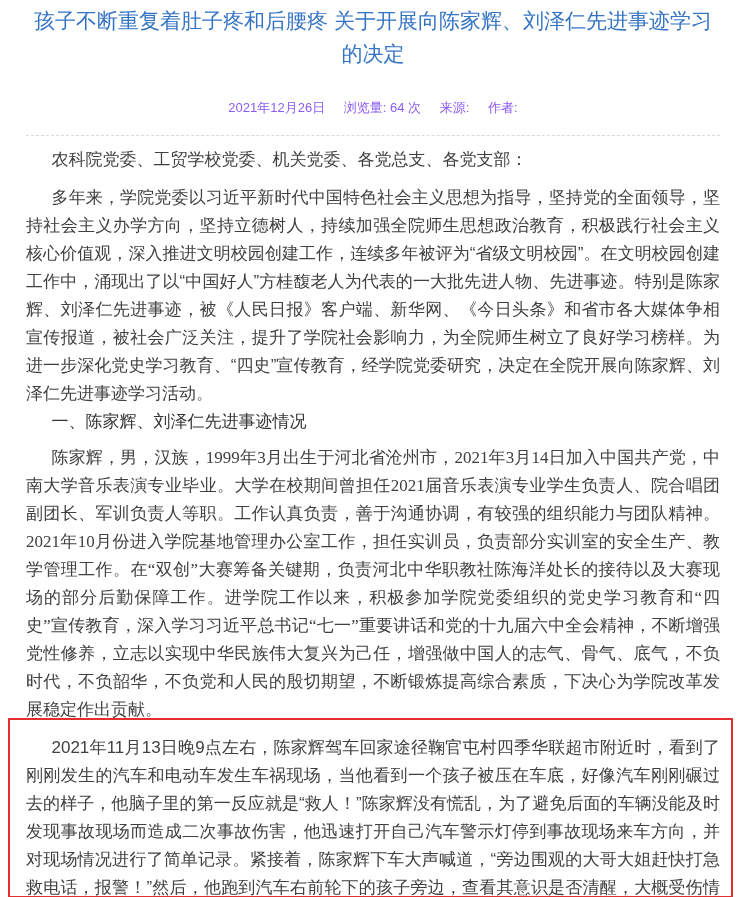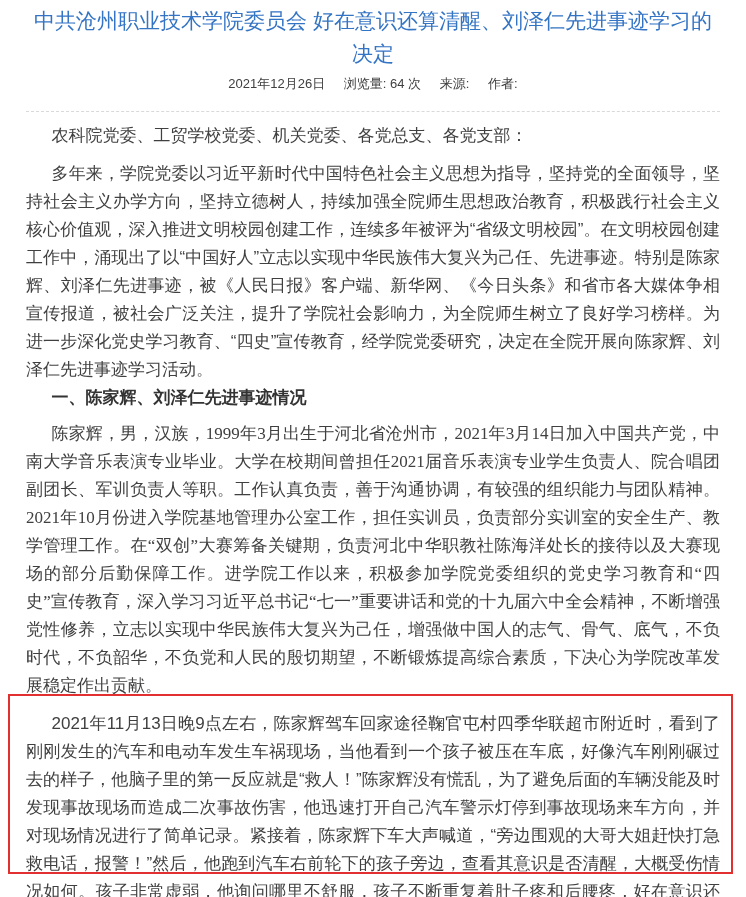--- a/index.html
+++ b/index.html
@@ -22,25 +22,25 @@
   .article-title {
     margin: 0;
     padding: 0 8px;
     font-size: 21px;
     line-height: 33px;
     font-weight: 400;
     color: #3474c4;
     text-align: center;
   }
   .meta-bar {
-    margin-top: 5px;
+    margin-top: 29px;
     text-align: center;
     font-size: 13px;
     line-height: 18px;
-    color: #404040;
+    color: #8b5cf6;
   }
   .meta-bar span { white-space: nowrap; }
   .meta-bar span + span { margin-left: 15px; }
   .divider {
     margin-top: 18px;
     height: 0;
     border-top: 1px dashed #d9d9d9;
   }
   .content p {
     margin: 10px 0 0 0;
@@ -49,21 +49,21 @@
     color: #404040;
     text-align: justify;
     text-indent: 1.5em;
   }
   .content p.greeting {
   }
   .section-heading {
     margin: 0;
     font-size: 17px;
     line-height: 28px;
-    font-weight: 700;
+    font-weight: 400;
     color: #333333;
     text-indent: 1.5em;
     text-align: justify;
   }
   .content .bio { margin-top: 8px; font-family: Liberation Serif, serif; }
   .incident-wrap {
     position: relative;
     margin-top: 10px;
   }
   .incident-wrap p { margin: 0; }
@@ -77,36 +77,36 @@
     border: 2px solid #e23030;
     pointer-events: none;
     background: transparent;
   }
 </style>
 </head>
 <body>
 
 <div class="page">
 
-  <h1 class="article-title">中共沧州职业技术学院委员会 好在意识还算清醒、刘泽仁先进事迹学习的决定</h1>
+  <h1 class="article-title">孩子不断重复着肚子疼和后腰疼 关于开展向陈家辉、刘泽仁先进事迹学习的决定</h1>
 
   <div class="meta-bar">
     <span>2021年12月26日</span>
     <span>浏览量: 64 次</span>
     <span>来源:</span>
     <span>作者:</span>
   </div>
 
   <div class="divider"></div>
 
   <div class="content">
 
     <p class="greeting">农科院党委、工贸学校党委、机关党委、各党总支、各党支部：</p>
 
-    <p class="intro">多年来，学院党委以习近平新时代中国特色社会主义思想为指导，坚持党的全面领导，坚持社会主义办学方向，坚持立德树人，持续加强全院师生思想政治教育，积极践行社会主义核心价值观，深入推进文明校园创建工作，连续多年被评为“省级文明校园”。在文明校园创建工作中，涌现出了以“中国好人”立志以实现中华民族伟大复兴为己任、先进事迹。特别是陈家辉、刘泽仁先进事迹，被《人民日报》客户端、新华网、《今日头条》和省市各大媒体争相宣传报道，被社会广泛关注，提升了学院社会影响力，为全院师生树立了良好学习榜样。为进一步深化党史学习教育、“四史”宣传教育，经学院党委研究，决定在全院开展向陈家辉、刘泽仁先进事迹学习活动。</p>
+    <p class="intro">多年来，学院党委以习近平新时代中国特色社会主义思想为指导，坚持党的全面领导，坚持社会主义办学方向，坚持立德树人，持续加强全院师生思想政治教育，积极践行社会主义核心价值观，深入推进文明校园创建工作，连续多年被评为“省级文明校园”。在文明校园创建工作中，涌现出了以“中国好人”方桂馥老人为代表的一大批先进人物、先进事迹。特别是陈家辉、刘泽仁先进事迹，被《人民日报》客户端、新华网、《今日头条》和省市各大媒体争相宣传报道，被社会广泛关注，提升了学院社会影响力，为全院师生树立了良好学习榜样。为进一步深化党史学习教育、“四史”宣传教育，经学院党委研究，决定在全院开展向陈家辉、刘泽仁先进事迹学习活动。</p>
 
     <h2 class="section-heading">一、陈家辉、刘泽仁先进事迹情况</h2>
 
     <p class="bio">陈家辉，男，汉族，1999年3月出生于河北省沧州市，2021年3月14日加入中国共产党，中南大学音乐表演专业毕业。大学在校期间曾担任2021届音乐表演专业学生负责人、院合唱团副团长、军训负责人等职。工作认真负责，善于沟通协调，有较强的组织能力与团队精神。2021年10月份进入学院基地管理办公室工作，担任实训员，负责部分实训室的安全生产、教学管理工作。在“双创”大赛筹备关键期，负责河北中华职教社陈海洋处长的接待以及大赛现场的部分后勤保障工作。进学院工作以来，积极参加学院党委组织的党史学习教育和“四史”宣传教育，深入学习习近平总书记“七一”重要讲话和党的十九届六中全会精神，不断增强党性修养，立志以实现中华民族伟大复兴为己任，增强做中国人的志气、骨气、底气，不负时代，不负韶华，不负党和人民的殷切期望，不断锻炼提高综合素质，下决心为学院改革发展稳定作出贡献。</p>
 
     <div class="incident-wrap">
       <p>2021年11月13日晚9点左右，陈家辉驾车回家途径鞠官屯村四季华联超市附近时，看到了刚刚发生的汽车和电动车发生车祸现场，当他看到一个孩子被压在车底，好像汽车刚刚碾过去的样子，他脑子里的第一反应就是“救人！”陈家辉没有慌乱，为了避免后面的车辆没能及时发现事故现场而造成二次事故伤害，他迅速打开自己汽车警示灯停到事故现场来车方向，并对现场情况进行了简单记录。紧接着，陈家辉下车大声喊道，“旁边围观的大哥大姐赶快打急救电话，报警！”然后，他跑到汽车右前轮下的孩子旁边，查看其意识是否清醒，大概受伤情况如何。孩子非常虚弱，他询问哪里不舒服，孩子不断重复着肚子疼和后腰疼，好在意识还算清醒，他边安慰</p>
       <div class="highlight-box"></div>
     </div>
 

